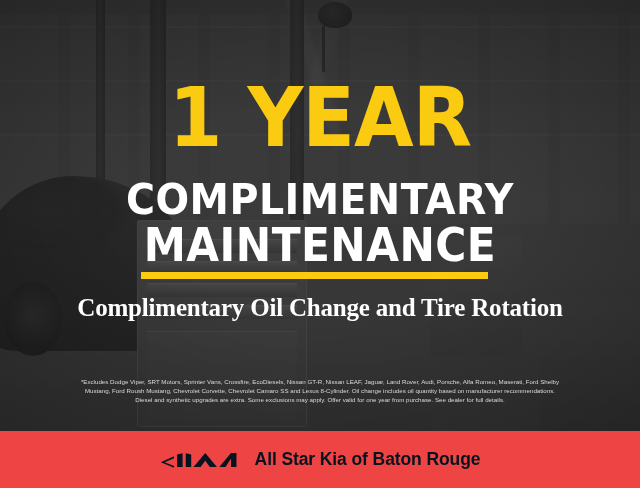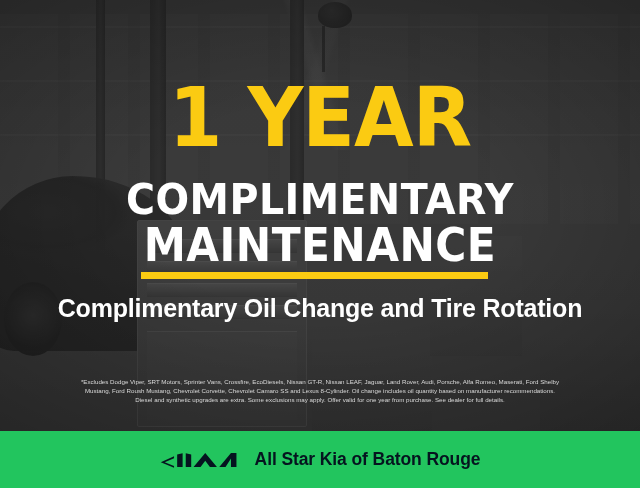--- a/index.html
+++ b/index.html
@@ -235,21 +235,21 @@
   }
 
   .offer-line {
     position: absolute;
     left: 0; right: 0;
     color: #ffffff;
     font-weight: 700;
     font-size: 25px;
     line-height: 30px;
     letter-spacing: -.2px;
-    font-family: Liberation Sans, sans-serif;
+    font-family: Liberation Serif, serif;
   }
   .offer-line.l1 { top: 293px; }
   .offer-line.l2 { top: 322px; }
 
   .disclaimer {
     position: absolute;
     left: 14px;
     right: 14px;
     top: 377px;
     color: #d9d9d9;
@@ -260,21 +260,21 @@
   }
   .disclaimer p { margin: 0; }
 
   
   .footer {
     position: absolute;
     left: 0;
     top: 431px;
     width: 640px;
     height: 57px;
-    background: #22c55e;
+    background: #ef4444;
     display: flex;
     align-items: center;
     justify-content: center;
     gap: 17px;
   }
   .kia-logo {
     display: block;
     width: 78px;
     height: 22px;
   }

